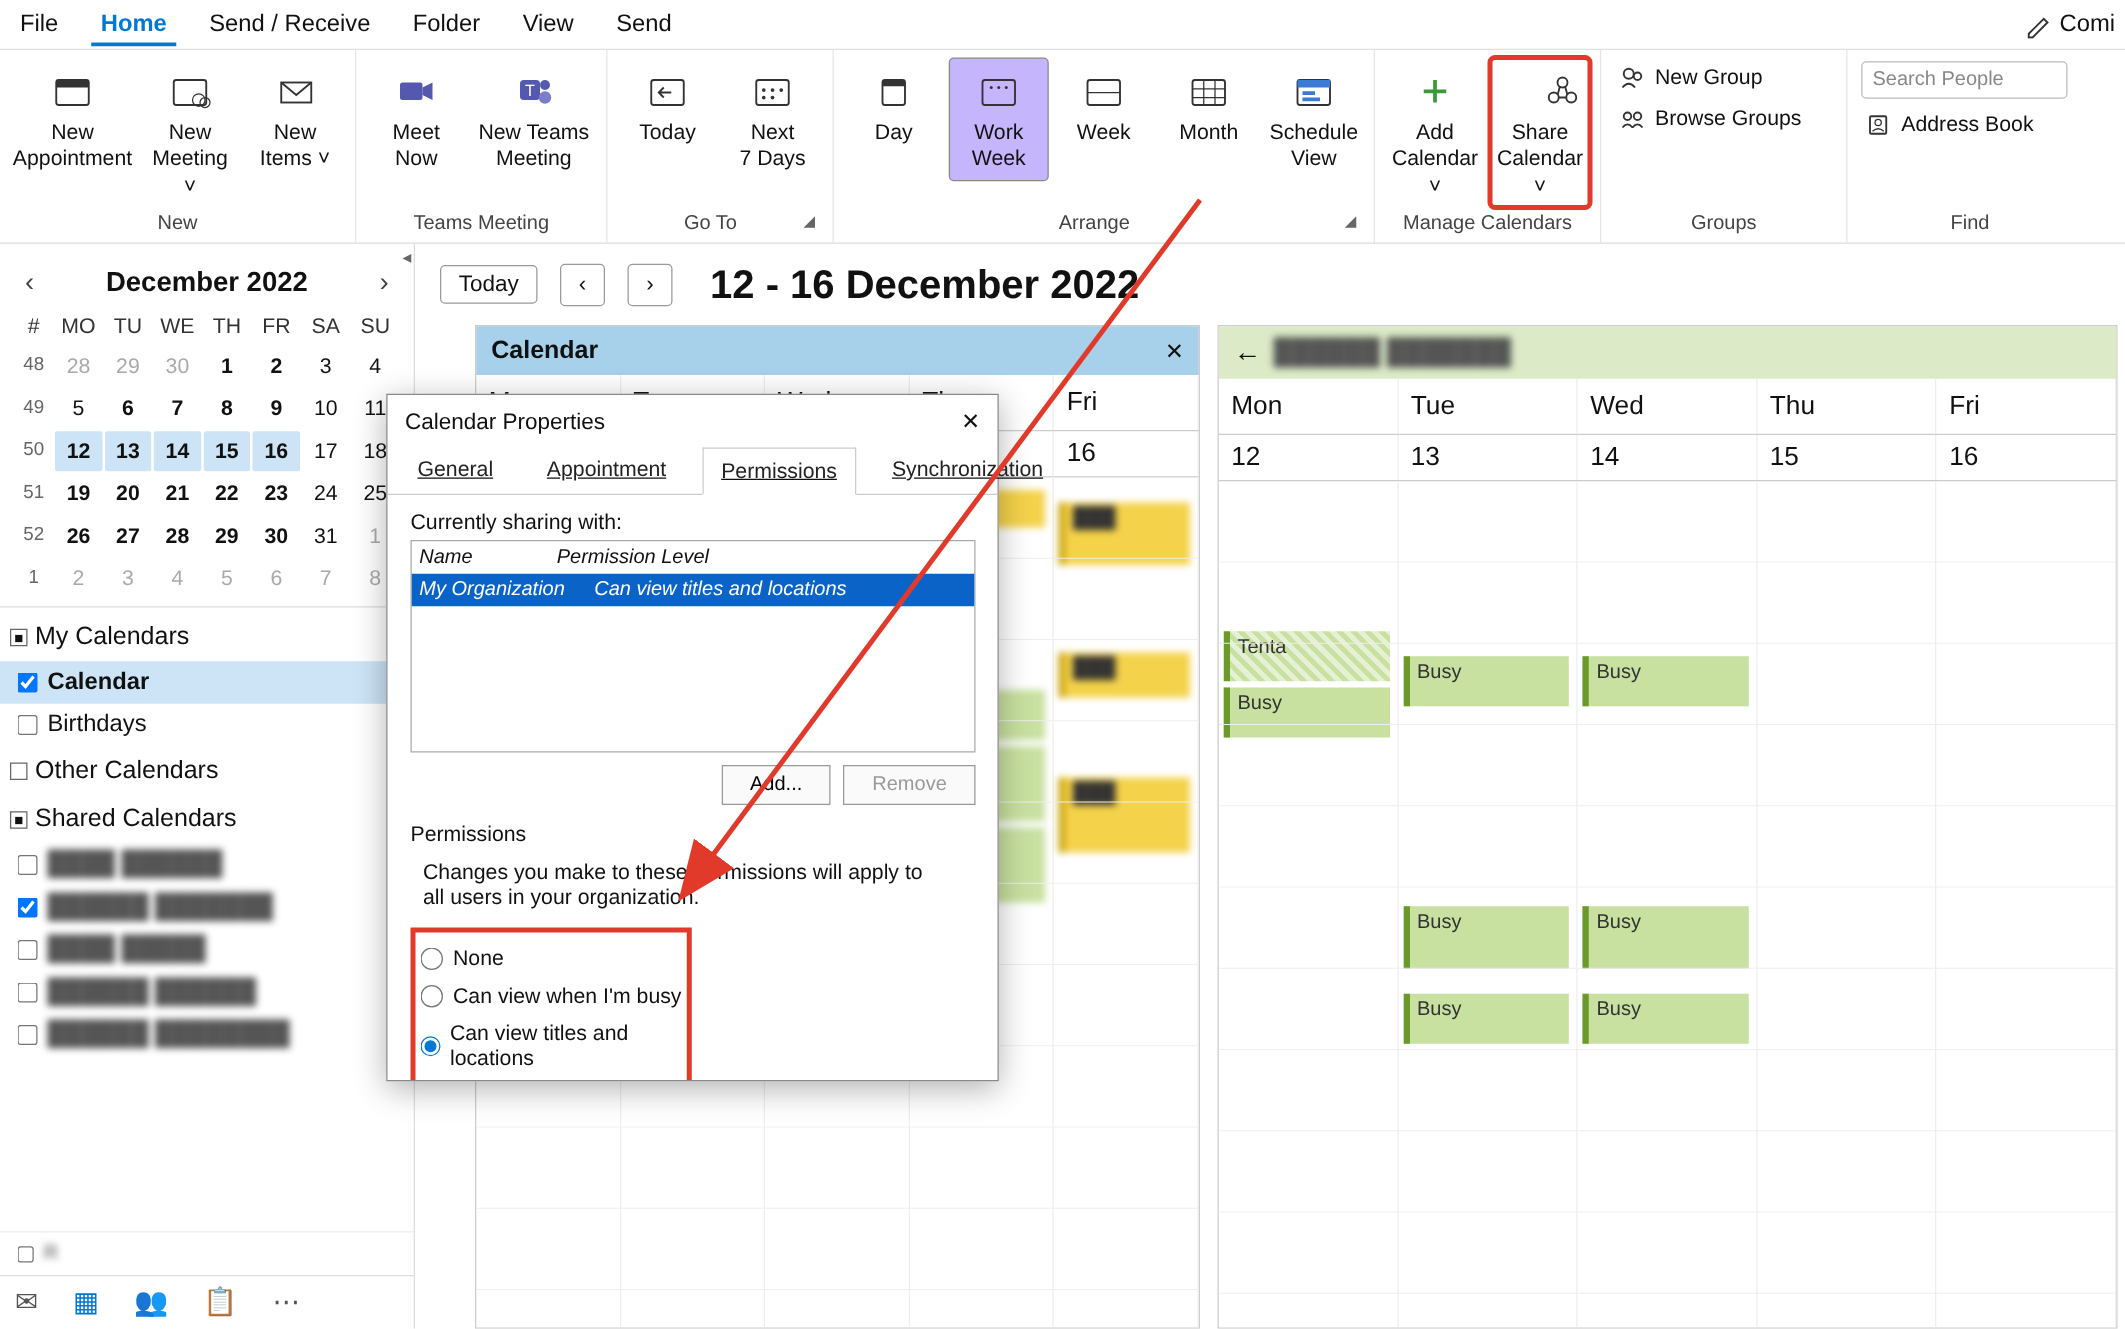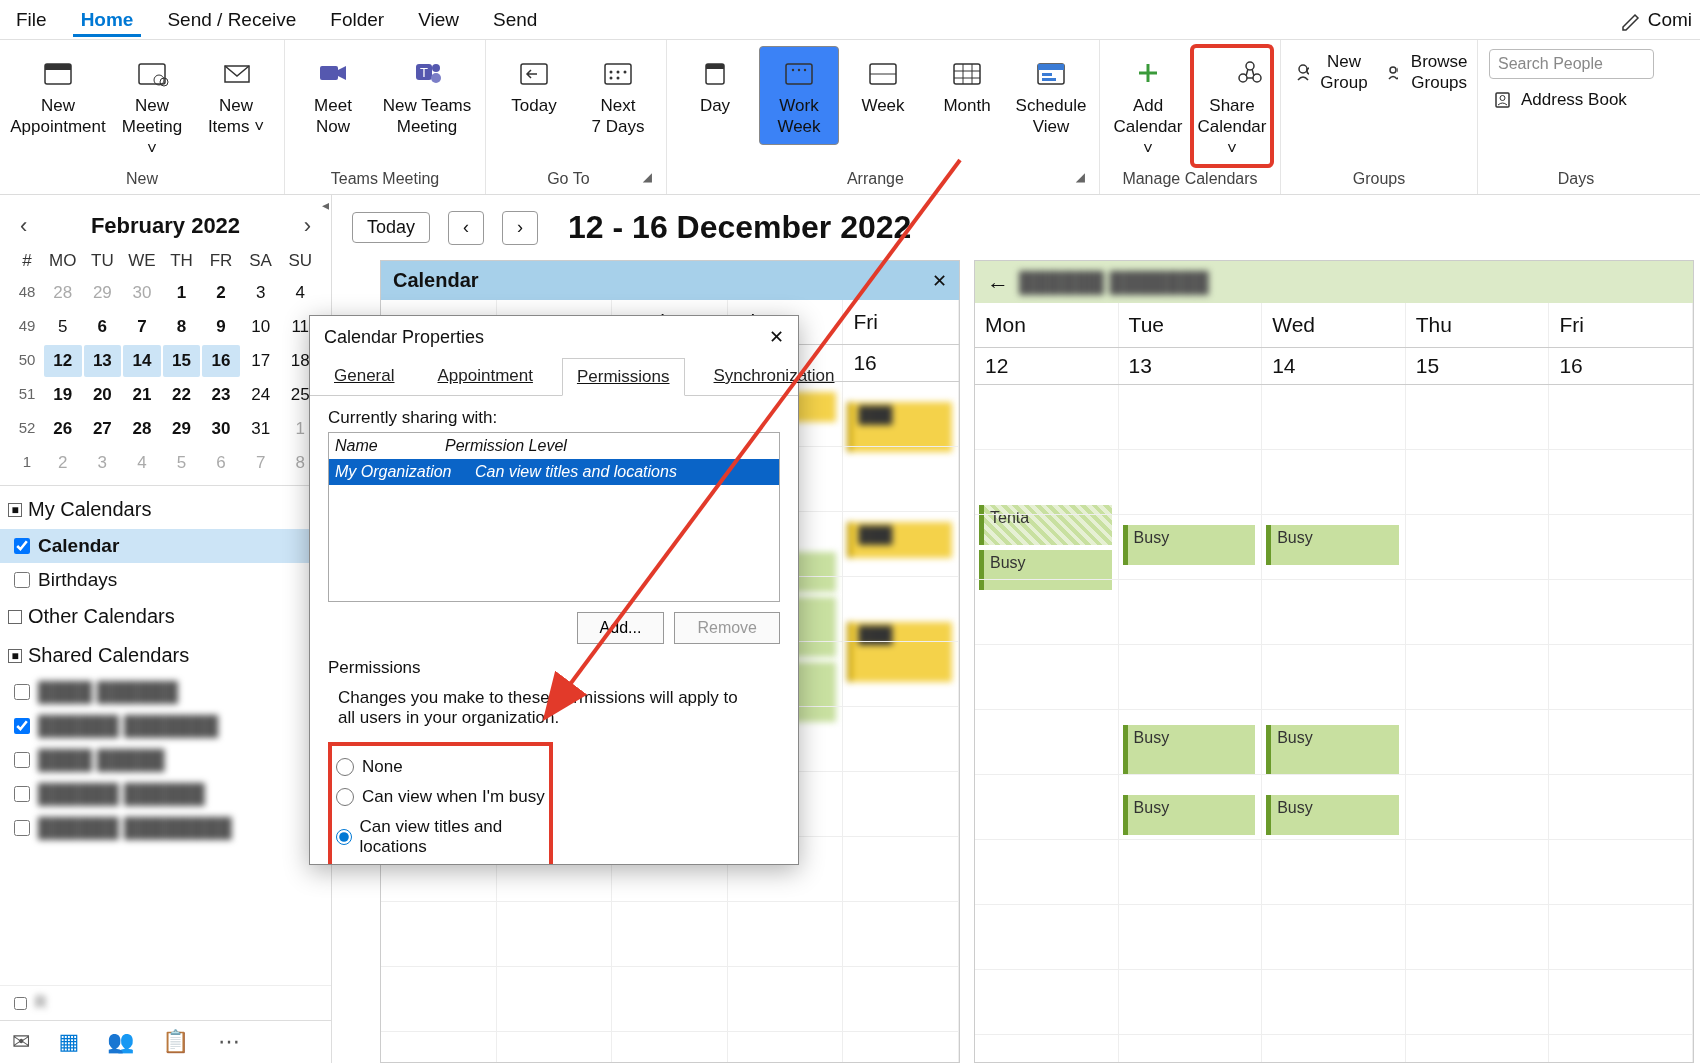--- a/index.html
+++ b/index.html
@@ -10,21 +10,21 @@
   .menubar .menu-item.active { color: #0078d4; border-bottom: 3px solid #0078d4; padding-bottom: 3px; font-weight:600;}
   .menubar .right-zone { margin-left: auto; display: flex; align-items: center; gap: 6px; font-size:19px;}
   
   .ribbon { display: flex; height: 155px; border-bottom: 1px solid #dcdcdc; }
   .ribbon-group { display: flex; flex-direction: column; align-items: center; padding: 6px 8px 2px 8px; border-right: 1px solid #e5e5e5; }
   .ribbon-group:last-child { border-right: none; }
   .ribbon-buttons { display: flex; gap: 4px; flex:1; align-items:flex-start;}
   .rbtn { display: flex; flex-direction: column; align-items: center; justify-content: flex-start; width: 80px; padding: 6px 4px; cursor: pointer; text-align: center; font-size: 17px; line-height: 1.25; border:1px solid transparent; border-radius:4px;}
   .rbtn.wide { width: 100px; }
   .rbtn.narrowcol { width: auto; align-items:flex-start; padding:2px; gap:8px;}
-  .rbtn.selected { border:1px solid #888; background:#3b82f6;}
+  .rbtn.selected { border:1px solid #888; background:#c4b5fd;}
   .rbtn .icon { height: 40px; display:flex; align-items:center; justify-content:center;}
   .rbtn .lbl { margin-top: 2px; }
   .rbtn.highlighted { outline: 4px solid #e23a2a; outline-offset:-2px;align-items:flex-end; }
   .group-label { font-size: 16px; color: #444; padding: 2px 0 4px 0; text-align:center; width:100%;}
   .group-label .launcher { float:right; font-size:12px; color:#666; padding-right:6px;}
   .small-row { display:flex; align-items:center; gap:8px; font-size:17px; cursor:pointer; padding:2px 4px;}
   .search-people { border:1px solid #bbb; border-radius:4px; padding:4px 8px; font-size:16px; color:#888; width:165px; height:30px; display:flex; align-items:center;}
   
   .main { display:flex; height: calc(1063px - 40px - 155px); }
   .sidebar { width: 332px; border-right:1px solid #ddd; display:flex; flex-direction:column; position:relative;}
@@ -282,21 +282,21 @@
               <path d="M13 18 L15 11 M21 18 L19 11 M14 20 L20 20" fill="none" stroke="#333" stroke-width="1.5"></path>
             </svg>
           </div>
           <div class="lbl">Share<br>Calendar ˅</div>
         </div>
       </div>
       <div class="group-label">Manage Calendars</div>
     </div>
     <div class="ribbon-group">
       <div class="ribbon-buttons">
-        <div class="rbtn narrowcol" style="flex-direction: row; width: 180px;">
+        <div class="rbtn narrowcol" style="flex-direction: column; width: 180px;">
           <div class="small-row">
             <svg width="20" height="20">
               <circle cx="7" cy="7" r="4" fill="none" stroke="#333" stroke-width="1.5"></circle>
               <circle cx="14" cy="9" r="3" fill="none" stroke="#333" stroke-width="1.5"></circle>
               <path d="M2 18 Q7 12 12 18" fill="none" stroke="#333" stroke-width="1.5"></path>
             </svg>
             <span>New Group</span>
           </div>
           <div class="small-row">
             <svg width="20" height="20">
@@ -317,32 +317,32 @@
           <div class="small-row">
             <svg width="20" height="20">
               <rect x="3" y="3" width="13" height="14" rx="1" fill="none" stroke="#333" stroke-width="1.5"></rect>
               <circle cx="9.5" cy="8" r="2.5" fill="none" stroke="#333"></circle>
               <path d="M5 15 Q9.5 11 14 15" fill="none" stroke="#333"></path>
             </svg>
             <span>Address Book</span>
           </div>
         </div>
       </div>
-      <div class="group-label">Days</div>
+      <div class="group-label">Find</div>
     </div>
   </div>
 
 <div class="main">
 
   <div class="sidebar">
     <span class="collapse-arrow">◂</span>
     <div class="monthnav">
       <div class="monthnav-head">
         <span class="nav-arrow">‹</span>
-        <span>February 2022</span>
+        <span>December 2022</span>
         <span class="nav-arrow">›</span>
       </div>
       <div class="month-grid" id="monthgrid">
           <div class="hdr">#</div>
           <div class="hdr">MO</div>
           <div class="hdr">TU</div>
           <div class="hdr">WE</div>
           <div class="hdr">TH</div>
           <div class="hdr">FR</div>
           <div class="hdr">SA</div>

